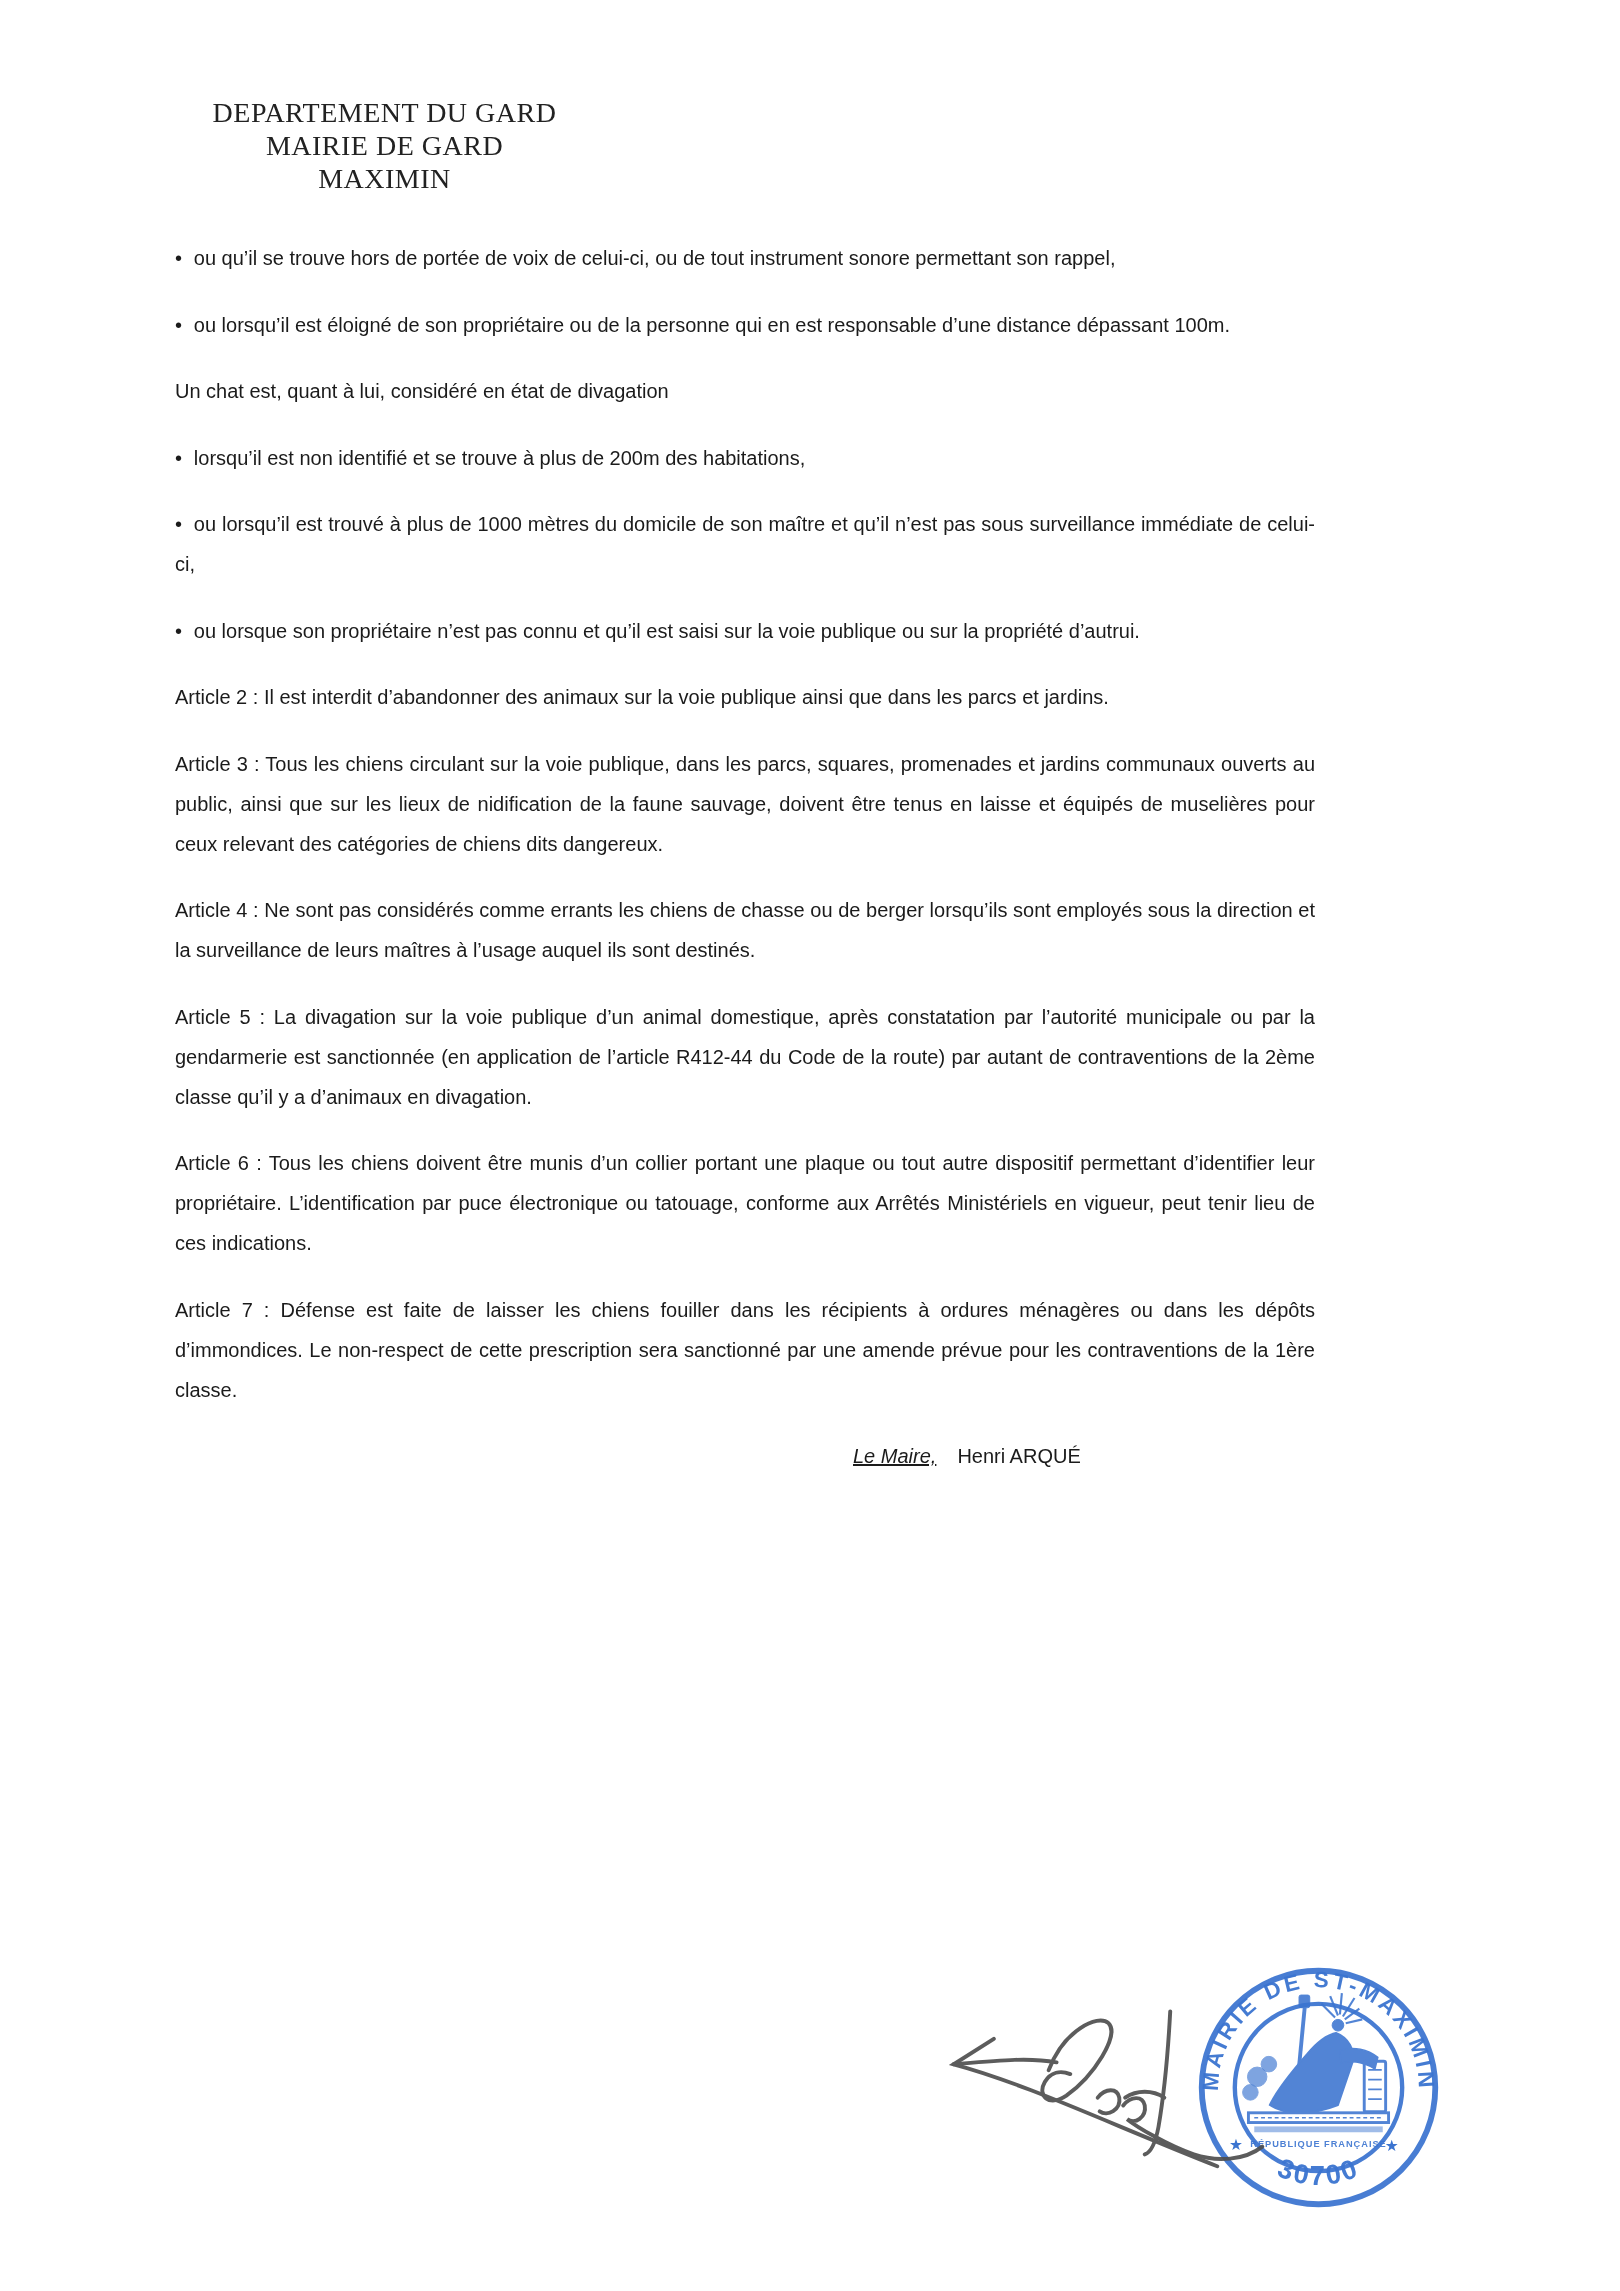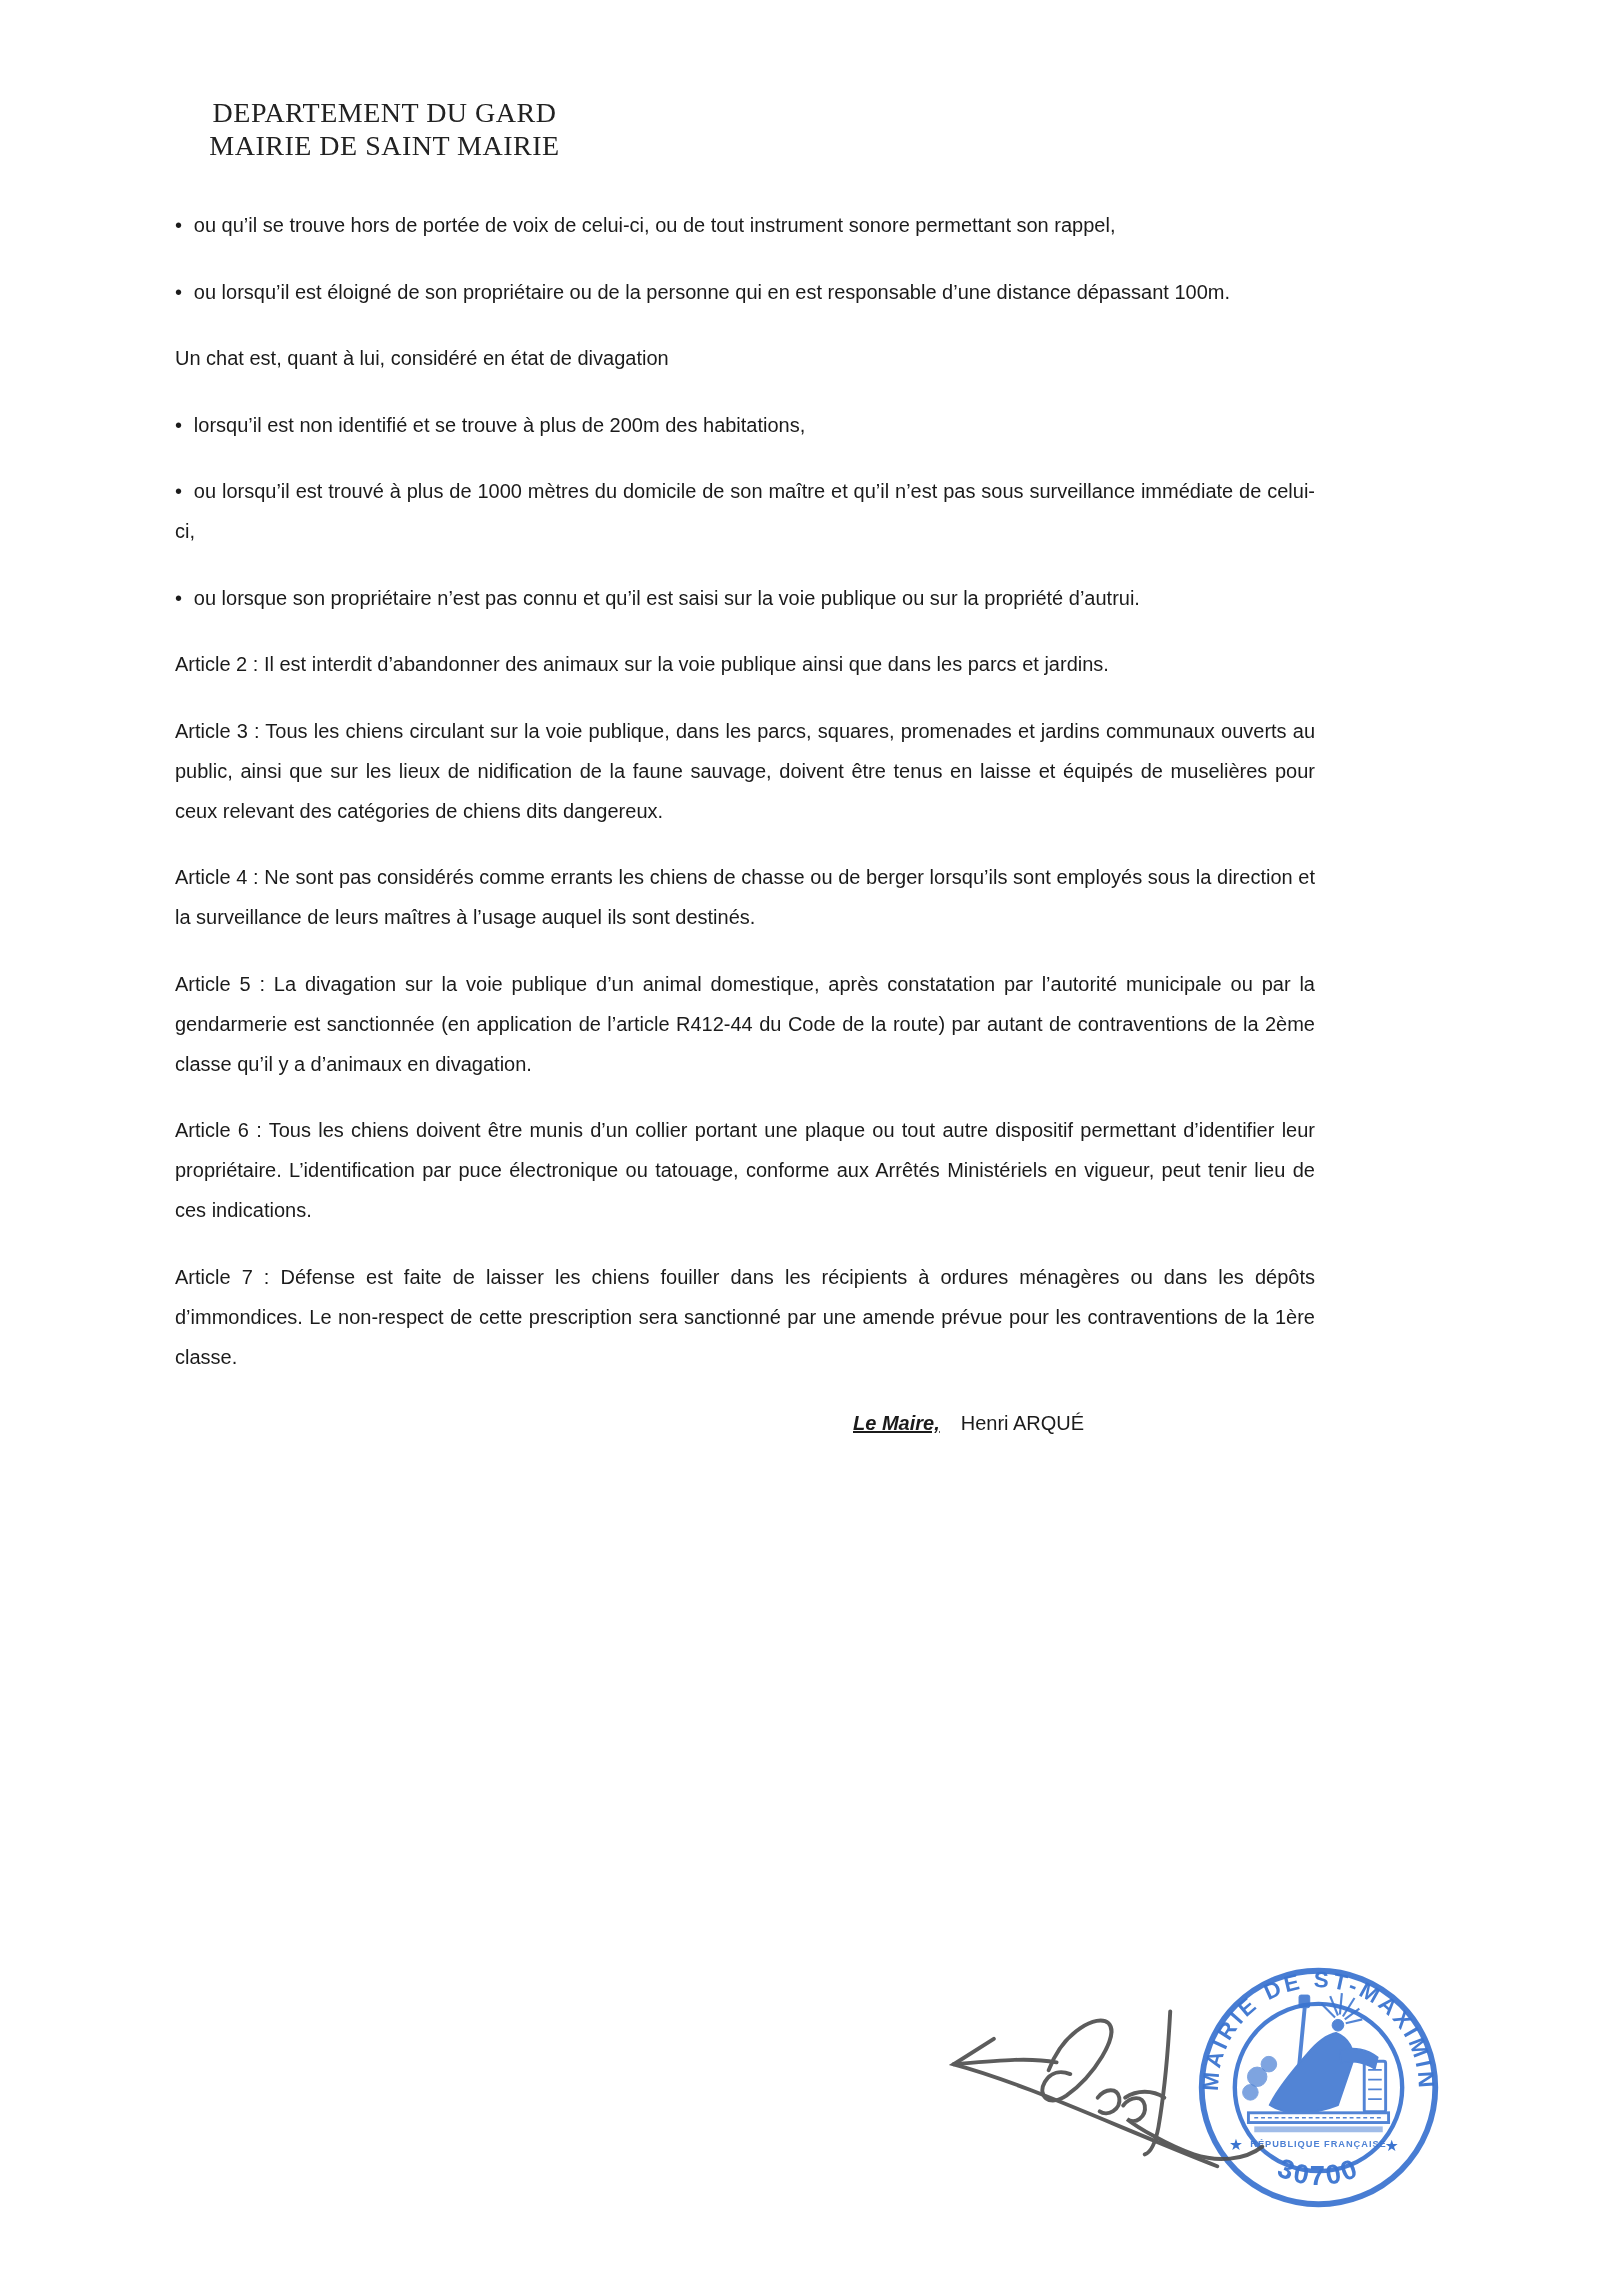--- a/index.html
+++ b/index.html
@@ -27,33 +27,33 @@
     margin:0 0 26.5px 0;
     font-size:20px;
     line-height:40px;
     text-align:justify;
   }
   .blt{margin-right:11.8px;}
   .gap-top{margin-top:92px;}
   .article-label{font-weight:normal;}
   .date-line{margin-top:67px;padding-left:570px;text-align:left !important;}
   .sign-line{padding-left:678px;text-align:left !important;}
-  .sig-title{font-weight:bold;font-style:italic;text-decoration:underline;}
+  .sig-title{font-weight:normal;font-style:italic;text-decoration:underline;}
   .sig-name{margin-left:21px;}
   .stamp{position:absolute;left:1192px;top:1961px;width:253px;height:253px;}
   .signature{position:absolute;left:931px;top:1980px;width:353px;height:196px;}
 </style>
 </head>
 <body>
 
 <div class="page">
 
   <div class="doc-header">
     <div>DEPARTEMENT DU GARD</div>
-    <div>MAIRIE DE SAINT MAIRIE</div>
+    <div>MAIRIE DE GARD MAXIMIN</div>
   </div>
 
   <div class="content">
 
     <p><span class="blt">•</span><span>ou qu’il se trouve hors de portée de voix de celui-ci, ou de tout instrument sonore permettant son rappel,</span></p>
 
     <p><span class="blt">•</span><span>ou lorsqu’il est éloigné de son propriétaire ou de la personne qui en est responsable d’une distance dépassant 100m.</span></p>
 
     <p class="gap-top">Un chat est, quant à lui, considéré en état de divagation</p>
 

